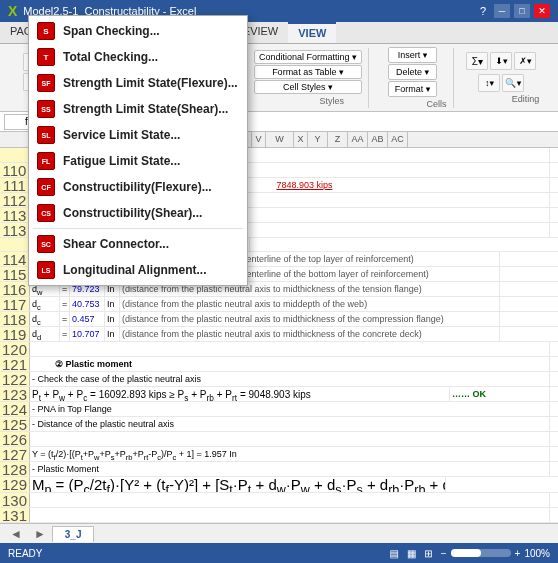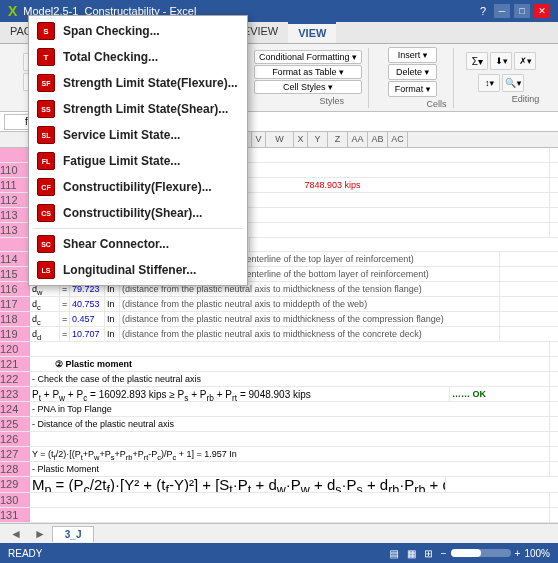--- a/index.html
+++ b/index.html
@@ -195,24 +195,25 @@
       padding-top: 2px;
     }
     .sheet-row {
       display: flex;
       height: 15px;
       border-bottom: 1px solid #e8e8e8;
     }
     .cell-num {
       width: 30px;
       min-width: 30px;
-      font-size: 11px;
+      text-align: center;
+      font-size: 15px;
       color: #555;
       border-right: 1px solid #c0c0c0;
-      background: #f9a8d4;
+      background: #fef9c3;
       line-height: 15px;
     }
     .cell {
       font-size: 9px;
       border-right: 1px solid #e8e8e8;
       line-height: 15px;
       padding: 0 2px;
       white-space: nowrap;
       overflow: hidden;
     }
@@ -457,21 +458,21 @@
       <span style="margin-left:80px;">0.000  kips</span>
     </div>
   </div>
 
   <div class="sheet-row">
     <div class="cell-num">111</div>
     <div class="cell" style="width:520px;font-size:9px;">
       <span>P<sub>s</sub> = 0.85·f'<sub>c</sub>·b<sub>s</sub>·t<sub>s</sub></span>
       <span style="margin-left:20px;">= 1200.000  kips</span>
       <span style="margin-left:10px;"></span>
-      <span style="color:#cc0000;margin-left:104px;">7848.903  kips</span>
+      <span style="color:#cc0000;margin-left:76px;text-decoration:underline;">7848.903  kips</span>
     </div>
   </div>
 
   <div class="sheet-row">
     <div class="cell-num">112</div>
     <div class="cell" style="width:520px;">
       <span style="font-size:9px;margin-left:100px;">= 6225.000  kips</span>
     </div>
   </div>
 
@@ -787,15 +788,15 @@
     </div>
     <span class="menu-item-text">Shear Connector...</span>
   </div>
   <div class="menu-item">
     <div class="menu-icon">
       <svg width="14" height="14" viewBox="0 0 14 14">
           <rect x="1" y="1" width="12" height="12" fill="#cc0000" rx="1"></rect>
           <text x="7" y="10" font-size="7" fill="white" text-anchor="middle" font-weight="bold">LS</text>
         </svg>
     </div>
-    <span class="menu-item-text">Longitudinal Stiffener...</span>
+    <span class="menu-item-text">Longitudinal Alignment...</span>
   </div>
 </div>
 
 </body></html>

